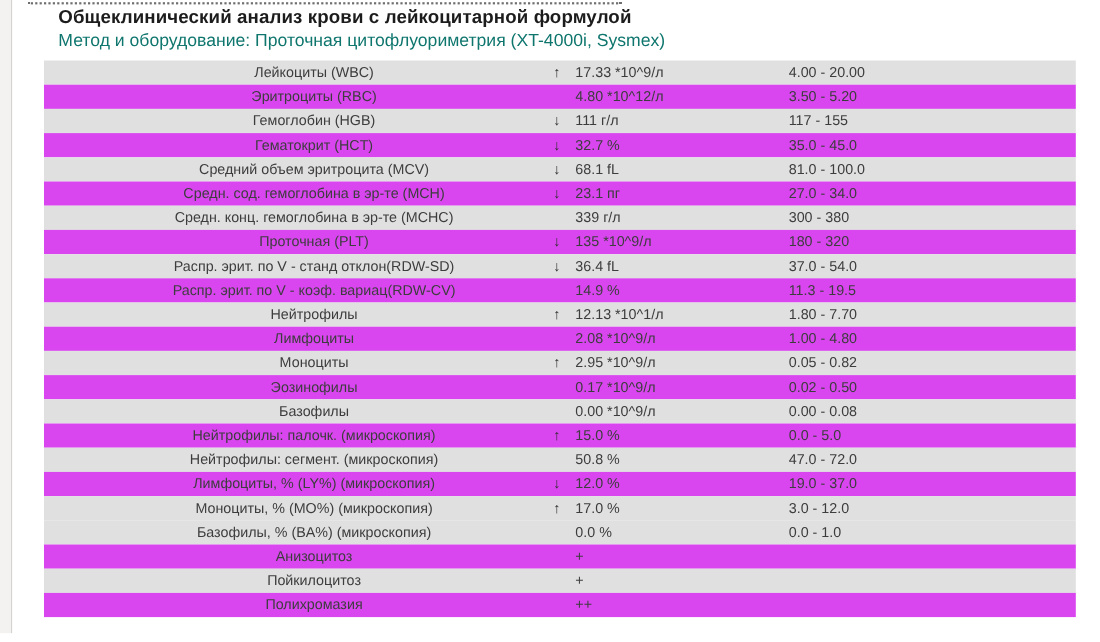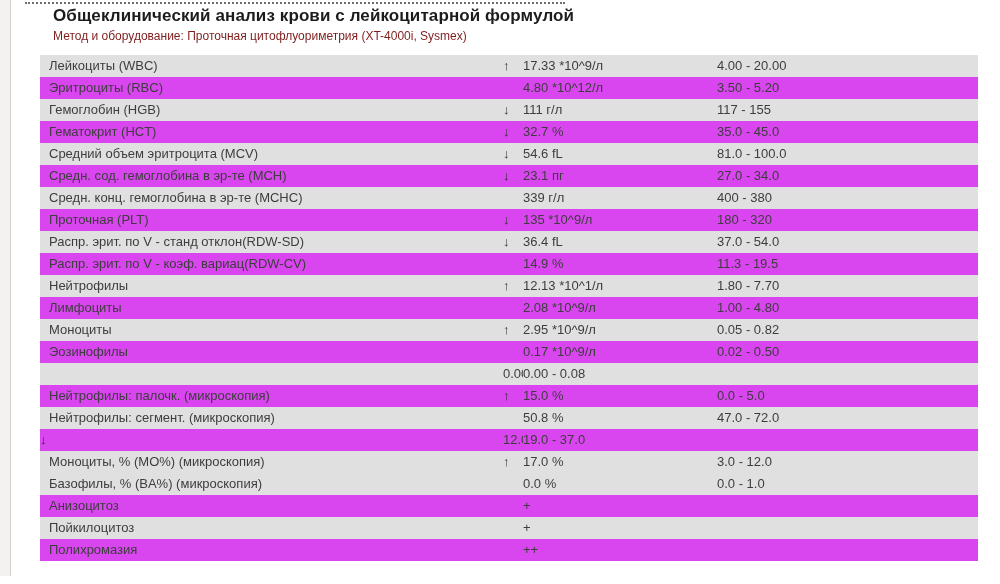--- a/index.html
+++ b/index.html
@@ -36,22 +36,22 @@
     margin: 0;
     font-size: 17px;
     font-weight: bold;
     color: #1c1c1c;
     letter-spacing: 0.1px;
   }
   .method-line {
     position: absolute;
     left: 53px;
     top: 29px;
-    font-size: 12px;
-    color: #7f1d1d;
+    font-size: 16px;
+    color: #0f766e;
   }
   .results-table {
     position: absolute;
     left: 40px;
     top: 55px;
     width: 938px;
   }
   .row {
     display: grid;
     grid-template-columns: 463px 20px 194px auto;
@@ -59,21 +59,21 @@
     line-height: 22px;
     font-size: 13px;
     color: #3d3d3d;
     background: #d946ef;
   }
   .row.stripe { background: #e0e0e0; }
   .cell {
     white-space: nowrap;
     overflow: hidden;
   }
-  .cell.name { padding-left: 9px; }
+  .cell.name { padding-left: 28px; text-align: center; }
   .cell.flag {
     text-align: left;
     font-size: 13px;
     color: #2e2e2e;
   }
   .cell.value {}
   .cell.range {}
 </style>
 </head>
 <body>
@@ -104,34 +104,34 @@
       </div>
       <div class="row">
         <div class="cell name">Гематокрит (HCT)</div>
         <div class="cell flag">↓</div>
         <div class="cell value">32.7 %</div>
         <div class="cell range">35.0 - 45.0</div>
       </div>
       <div class="row stripe">
         <div class="cell name">Средний объем эритроцита (MCV)</div>
         <div class="cell flag">↓</div>
-        <div class="cell value">54.6 fL</div>
+        <div class="cell value">68.1 fL</div>
         <div class="cell range">81.0 - 100.0</div>
       </div>
       <div class="row">
         <div class="cell name">Средн. сод. гемоглобина в эр-те (MCH)</div>
         <div class="cell flag">↓</div>
         <div class="cell value">23.1 пг</div>
         <div class="cell range">27.0 - 34.0</div>
       </div>
       <div class="row stripe">
         <div class="cell name">Средн. конц. гемоглобина в эр-те (MCHC)</div>
         <div class="cell flag"></div>
         <div class="cell value">339 г/л</div>
-        <div class="cell range">400 - 380</div>
+        <div class="cell range">300 - 380</div>
       </div>
       <div class="row">
         <div class="cell name">Проточная (PLT)</div>
         <div class="cell flag">↓</div>
         <div class="cell value">135 *10^9/л</div>
         <div class="cell range">180 - 320</div>
       </div>
       <div class="row stripe">
         <div class="cell name">Распр. эрит. по V - станд отклон(RDW-SD)</div>
         <div class="cell flag">↓</div>
@@ -162,37 +162,39 @@
         <div class="cell value">2.95 *10^9/л</div>
         <div class="cell range">0.05 - 0.82</div>
       </div>
       <div class="row">
         <div class="cell name">Эозинофилы</div>
         <div class="cell flag"></div>
         <div class="cell value">0.17 *10^9/л</div>
         <div class="cell range">0.02 - 0.50</div>
       </div>
       <div class="row stripe">
+        <div class="cell name">Базофилы</div>
         <div class="cell flag"></div>
         <div class="cell value">0.00 *10^9/л</div>
         <div class="cell range">0.00 - 0.08</div>
       </div>
       <div class="row">
         <div class="cell name">Нейтрофилы: палочк. (микроскопия)</div>
         <div class="cell flag">↑</div>
         <div class="cell value">15.0 %</div>
         <div class="cell range">0.0 - 5.0</div>
       </div>
       <div class="row stripe">
         <div class="cell name">Нейтрофилы: сегмент. (микроскопия)</div>
         <div class="cell flag"></div>
         <div class="cell value">50.8 %</div>
         <div class="cell range">47.0 - 72.0</div>
       </div>
       <div class="row">
+        <div class="cell name">Лимфоциты, % (LY%) (микроскопия)</div>
         <div class="cell flag">↓</div>
         <div class="cell value">12.0 %</div>
         <div class="cell range">19.0 - 37.0</div>
       </div>
       <div class="row stripe">
         <div class="cell name">Моноциты, % (MO%) (микроскопия)</div>
         <div class="cell flag">↑</div>
         <div class="cell value">17.0 %</div>
         <div class="cell range">3.0 - 12.0</div>
       </div>

